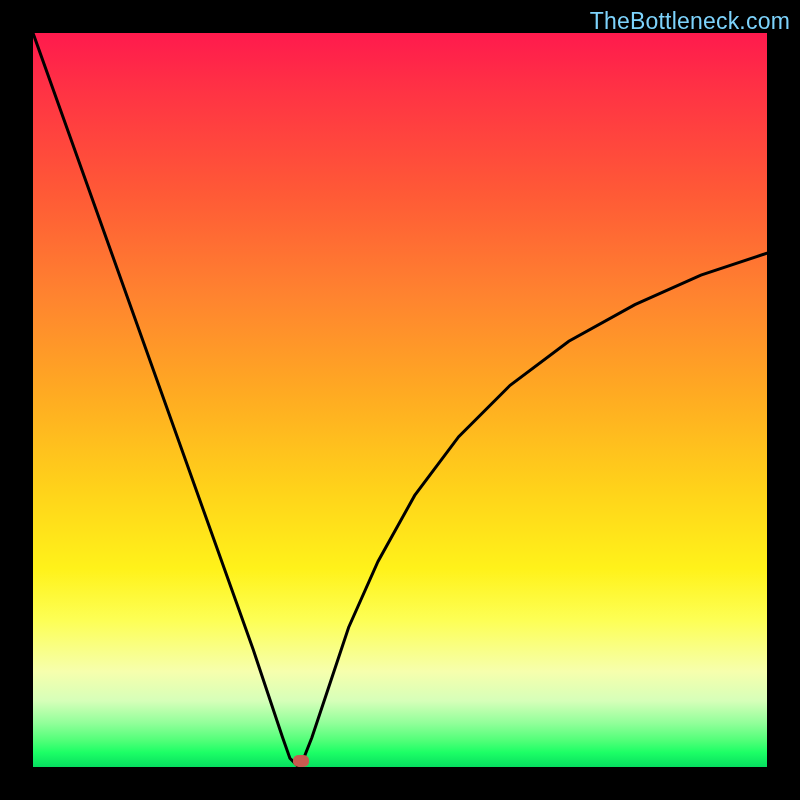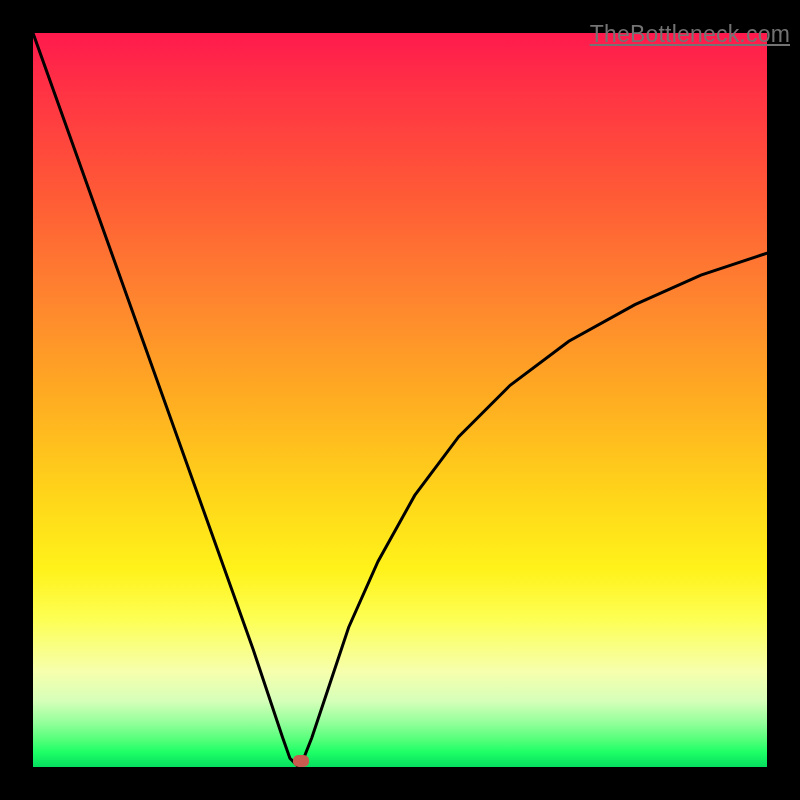--- a/index.html
+++ b/index.html
@@ -12,29 +12,28 @@
     background: #000;
   }
   .viewport {
     position: relative;
     width: 800px;
     height: 800px;
     background: #000;
   }
   .watermark {
     position: absolute;
-    top: 21px;
+    top: 8px;
     right: 10px;
-    color: #737373;
+    color: #7dd3fc;
     font-size: 23px;
     font-weight: 500;
     letter-spacing: 0.2px;
     z-index: 10;
     user-select: none;
-    text-decoration: underline;
   }
   .plot-area {
     position: absolute;
     left: 33px;
     top: 33px;
     width: 734px;
     height: 734px;
     overflow: hidden;
   }
   .gradient-bg {

